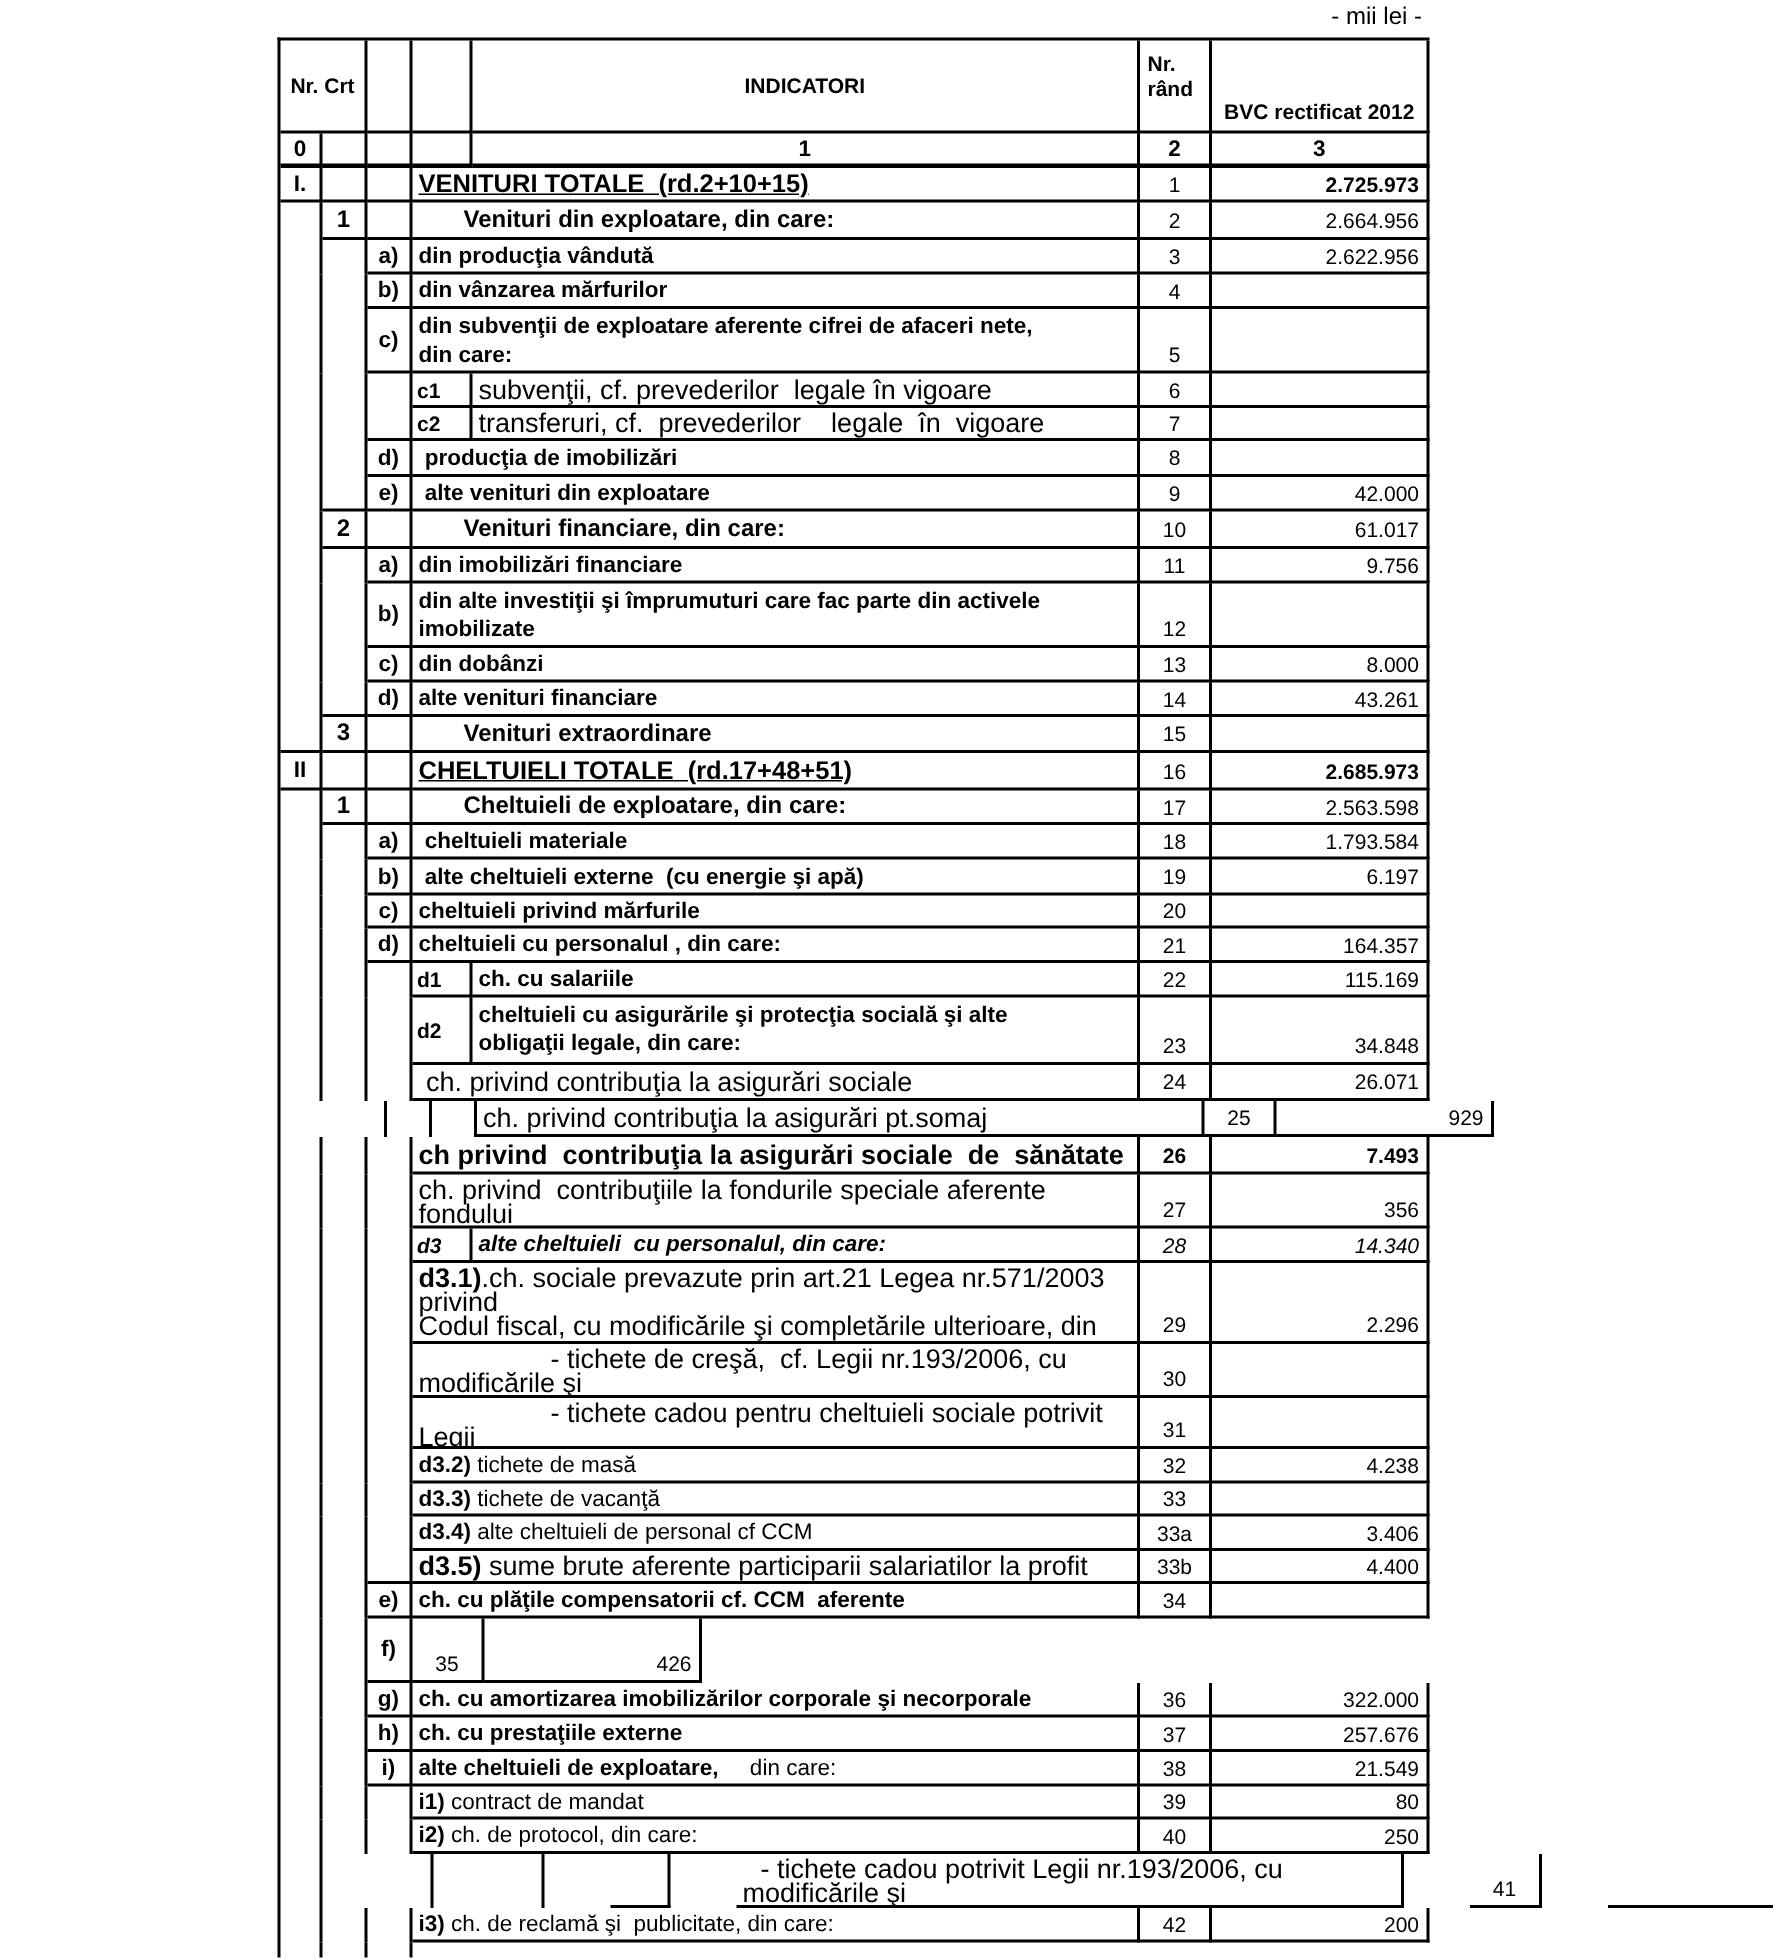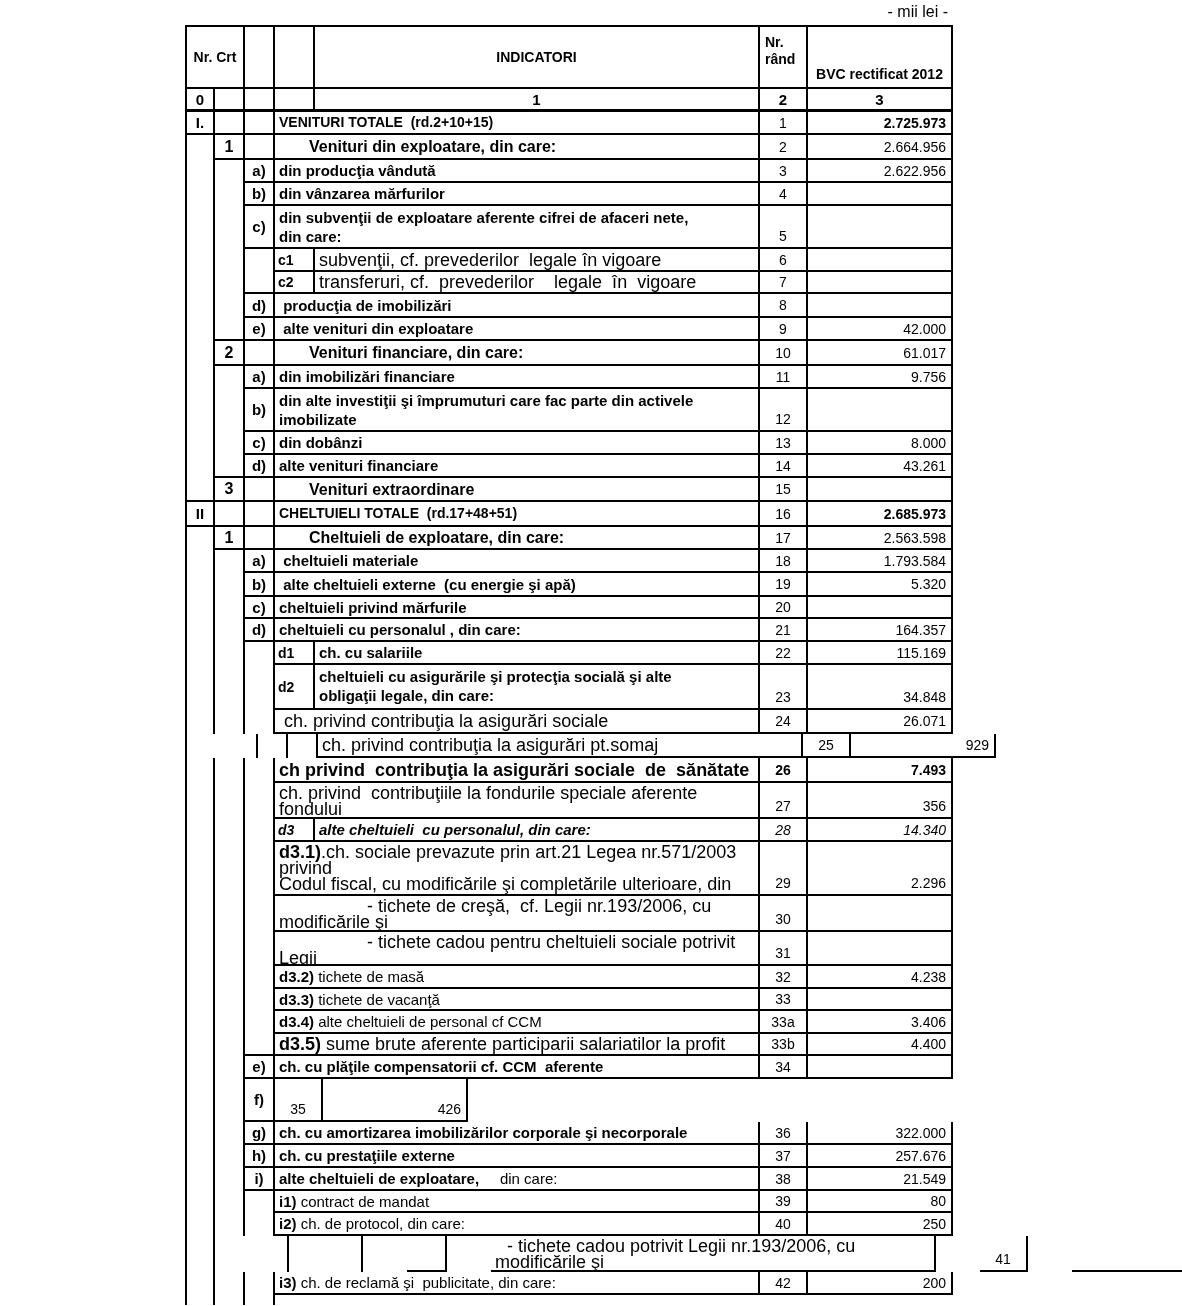--- a/index.html
+++ b/index.html
@@ -24,21 +24,21 @@
   .hBVC{align-items:flex-end;padding-bottom:5px;}
   .nrow{height:23px}
   .nrow .cell{font-weight:bold;font-size:15px;justify-content:center;}
   
   .cA,.cB,.cC{justify-content:center;font-weight:bold;font-size:15px;}
   .cB{font-size:16px;}
   .cD{padding-left:3px;font-weight:bold;font-size:14px;}
   .cF{justify-content:center;font-size:14px;}
   .cG{justify-content:flex-end;padding-right:5px;font-size:14px;}
   .txt{white-space:pre-wrap;padding-left:4px;line-height:19px;width:100%;}
-  .tot .txt{font-weight:bold;font-size:14px;}
+  .tot .txt{font-weight:bold;font-size:17px;text-decoration:underline;}
   .sec .txt{font-weight:bold;font-size:16px;padding-left:34px;}
   .let .txt{font-weight:bold;font-size:15px;}
   .pln .txt{font-size:15px;}
   .sm .txt{font-size:18px;line-height:16px;}
   .ind1{text-indent:88px;}
   .ind2{text-indent:12px;}
   .vTop{align-items:flex-start;padding-top:2px;}
   .vBot{align-items:flex-end;padding-bottom:3px;}
   .vbold{font-weight:bold;}
   .stubRow .cell{border-bottom:none;}
@@ -253,21 +253,21 @@
           <div class="cell wG cG bb">1.793.584</div>
         </div>
         <div class="row" style="height: 24px;">
           <div class="cell wA cA"></div>
           <div class="cell wB cB"></div>
           <div class="cell wC cC bb">b)</div>
           <div class="cell wDE bb let">
             <span class="txt"> alte cheltuieli externe  (cu energie şi apă)</span>
           </div>
           <div class="cell wF cF bb">19</div>
-          <div class="cell wG cG bb">5.320</div>
+          <div class="cell wG cG bb">6.197</div>
         </div>
         <div class="row" style="height: 22px;">
           <div class="cell wA cA"></div>
           <div class="cell wB cB"></div>
           <div class="cell wC cC bb">c)</div>
           <div class="cell wDE bb let">
             <span class="txt">cheltuieli privind mărfurile</span>
           </div>
           <div class="cell wF cF bb">20</div>
           <div class="cell wG cG bb"></div>

